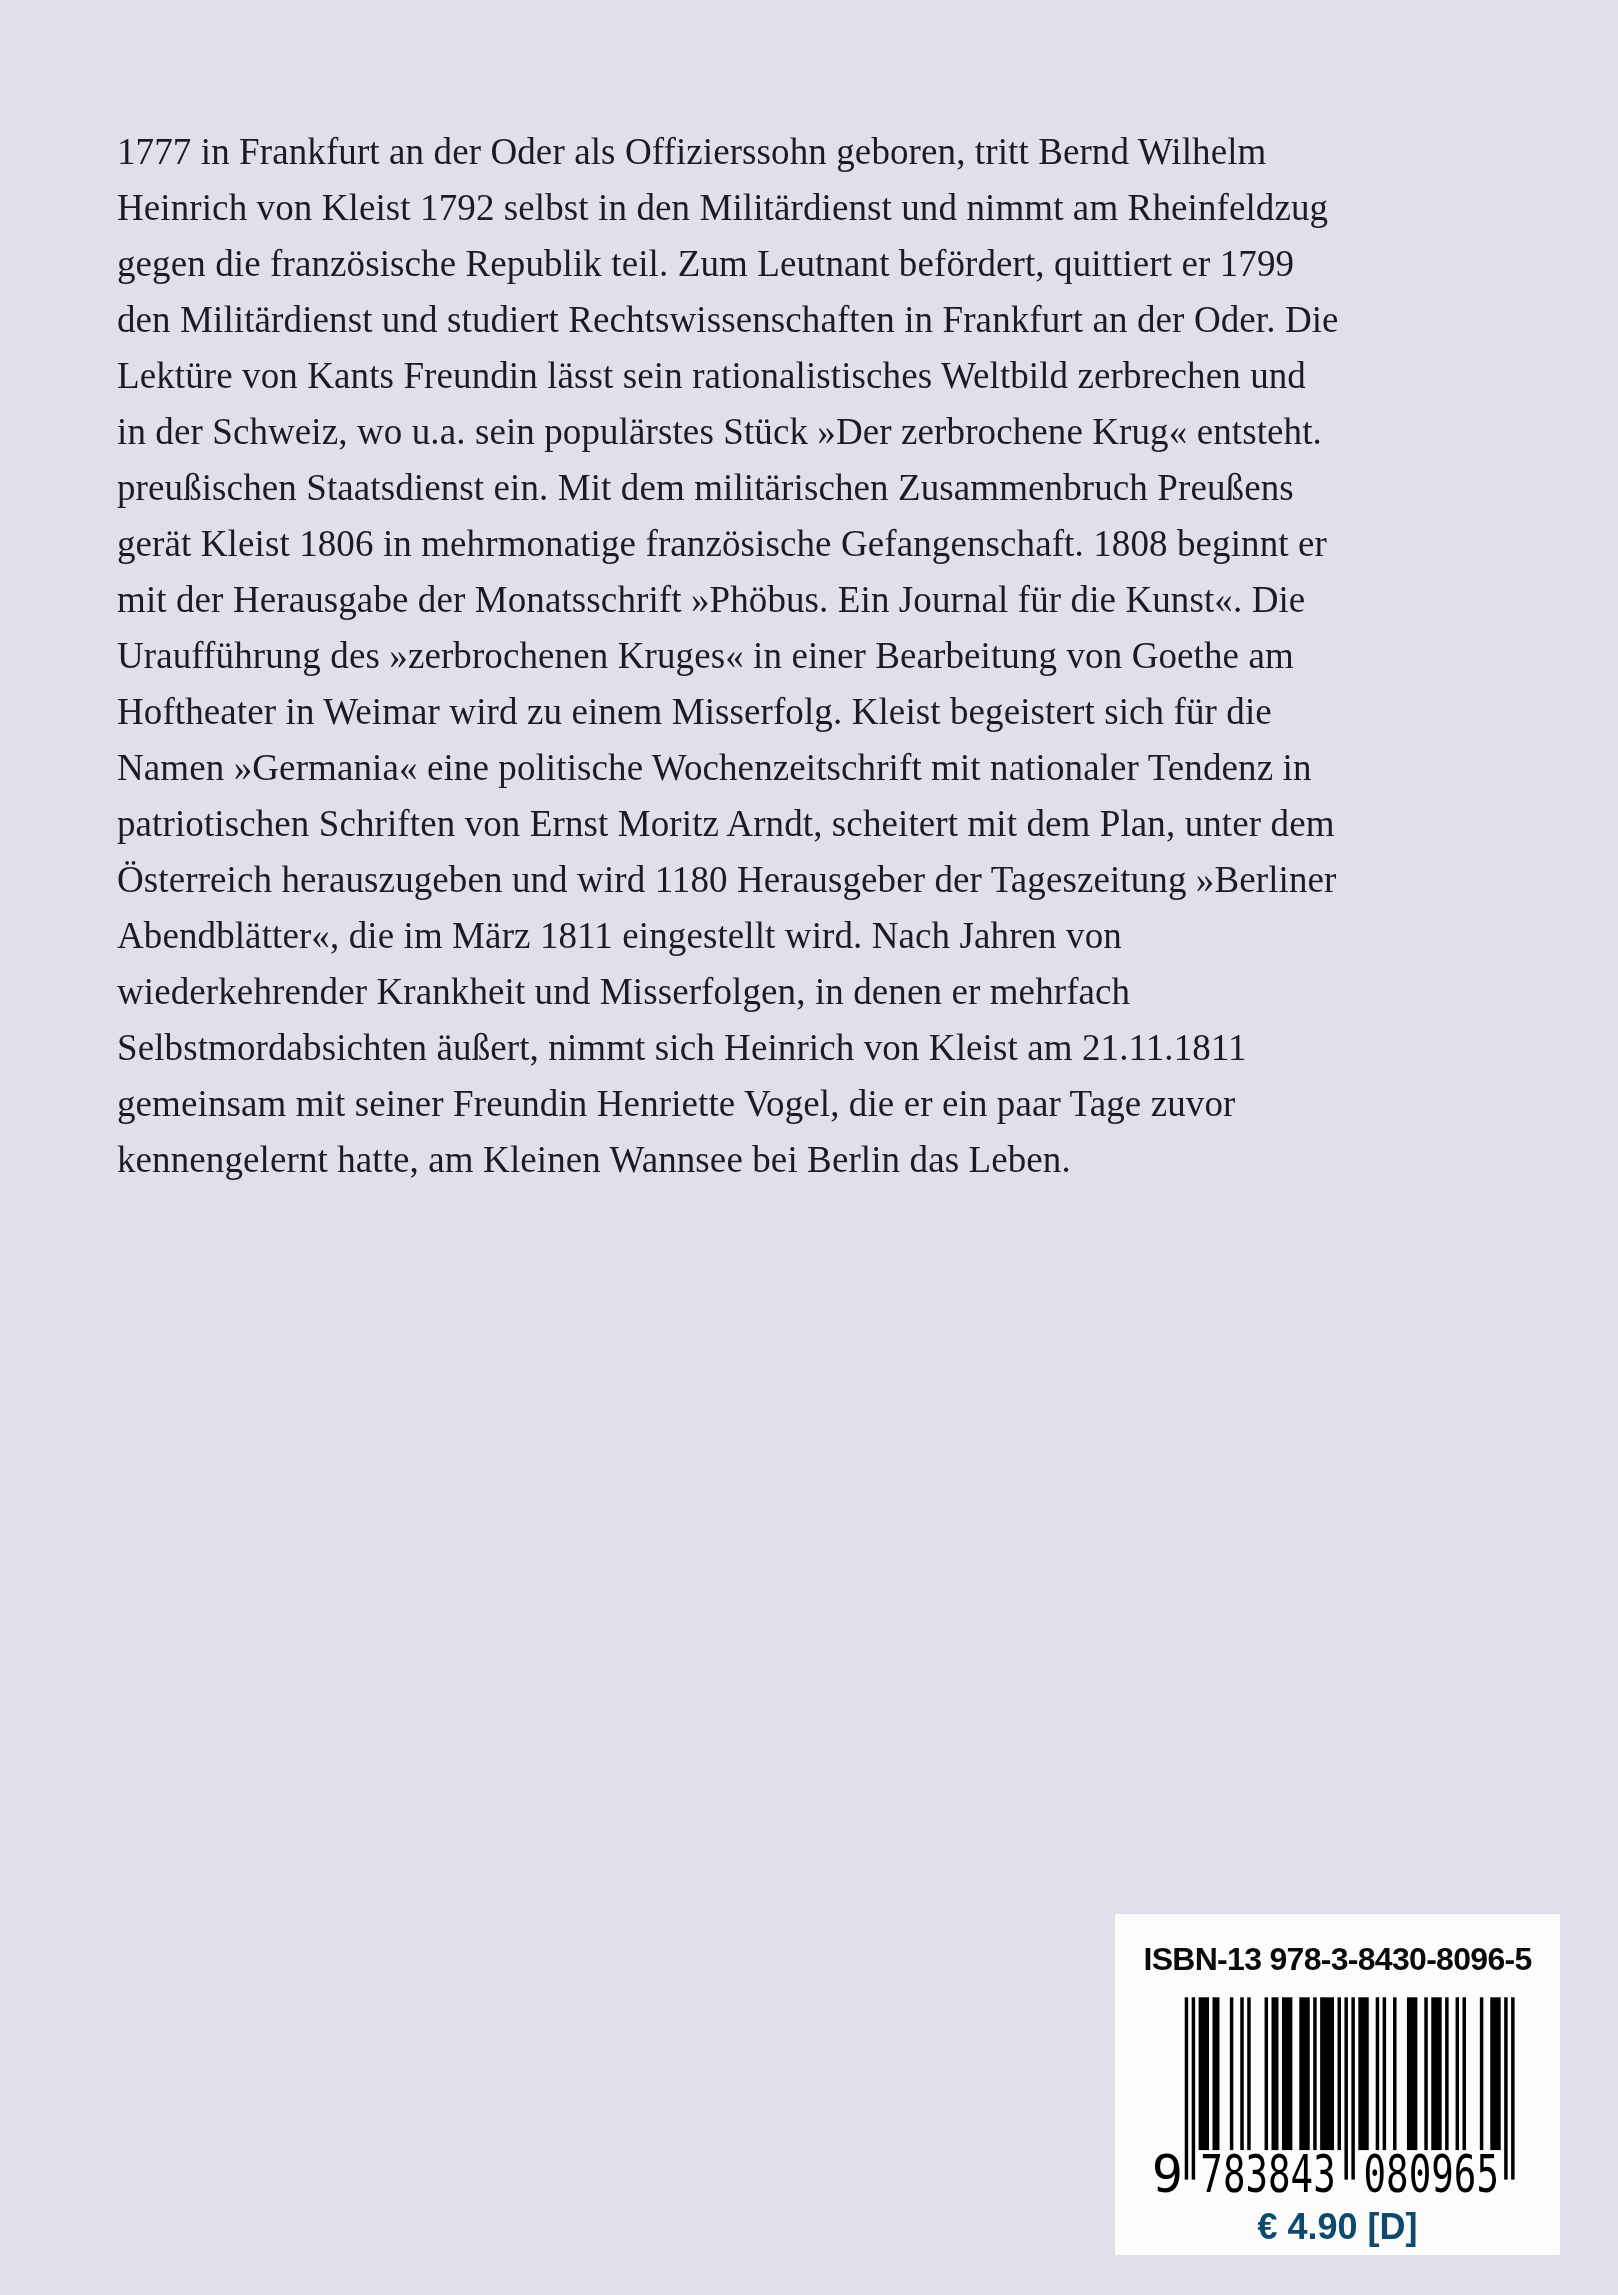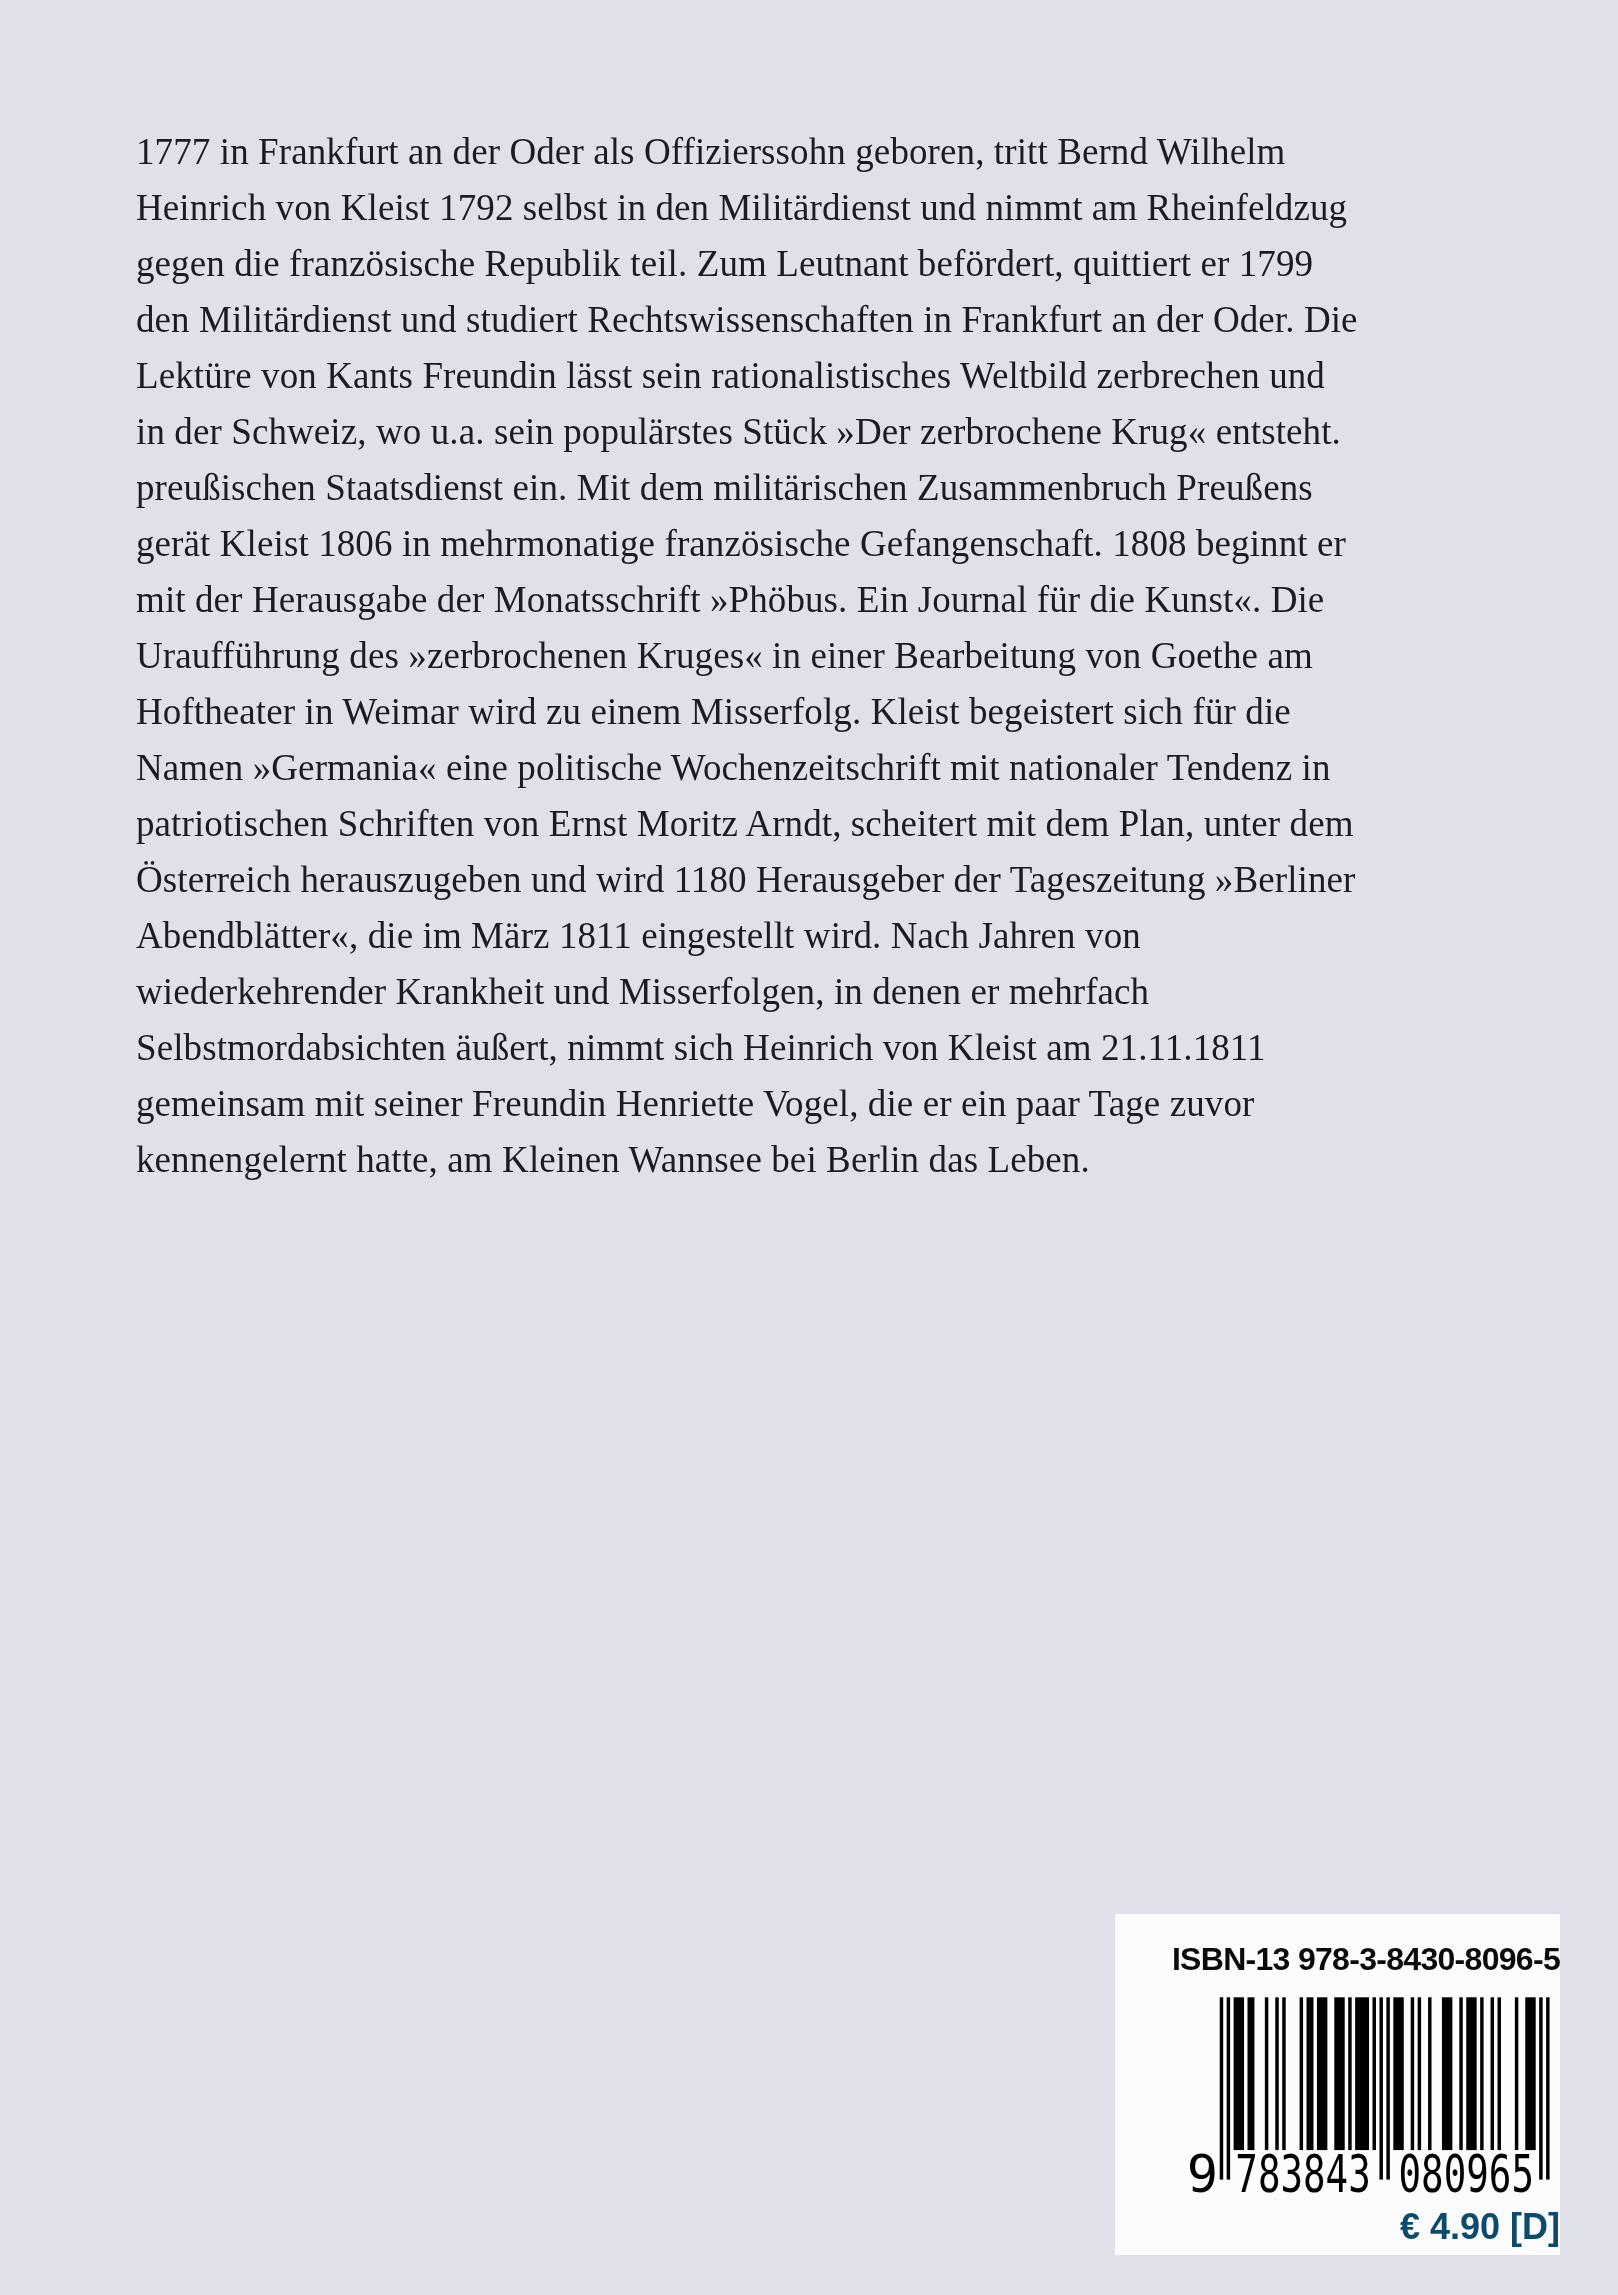--- a/index.html
+++ b/index.html
@@ -13,42 +13,42 @@
     background: #dfe0ea;
     overflow: hidden;
   }
   .cover {
     position: absolute;
     inset: 0;
     background: #dfe0ea;
   }
   .bio {
     position: absolute;
-    left: 136px;
+    left: 117px;
     top: 124px;
     width: 1389px;
     font-family: "Liberation Serif", serif;
     font-size: 37px;
     line-height: 56px;
     color: #1b1b22;
     letter-spacing: 0.1px;
   }
   .bio .line {
     white-space: pre;
   }
   .isbn-panel {
     position: absolute;
     left: 1115px;
     top: 1914px;
     width: 445px;
     height: 341px;
     background: #fcfcfc;
     display: flex;
     flex-direction: column;
-    align-items: flex-end;
+    align-items: center;
     box-sizing: border-box;
   }
   .isbn-number {
     margin-top: 27px;
     font-family: "Liberation Sans", sans-serif;
     font-weight: bold;
     font-size: 32px;
     letter-spacing: -0.7px;
     color: #0b0b0b;
     white-space: pre;

